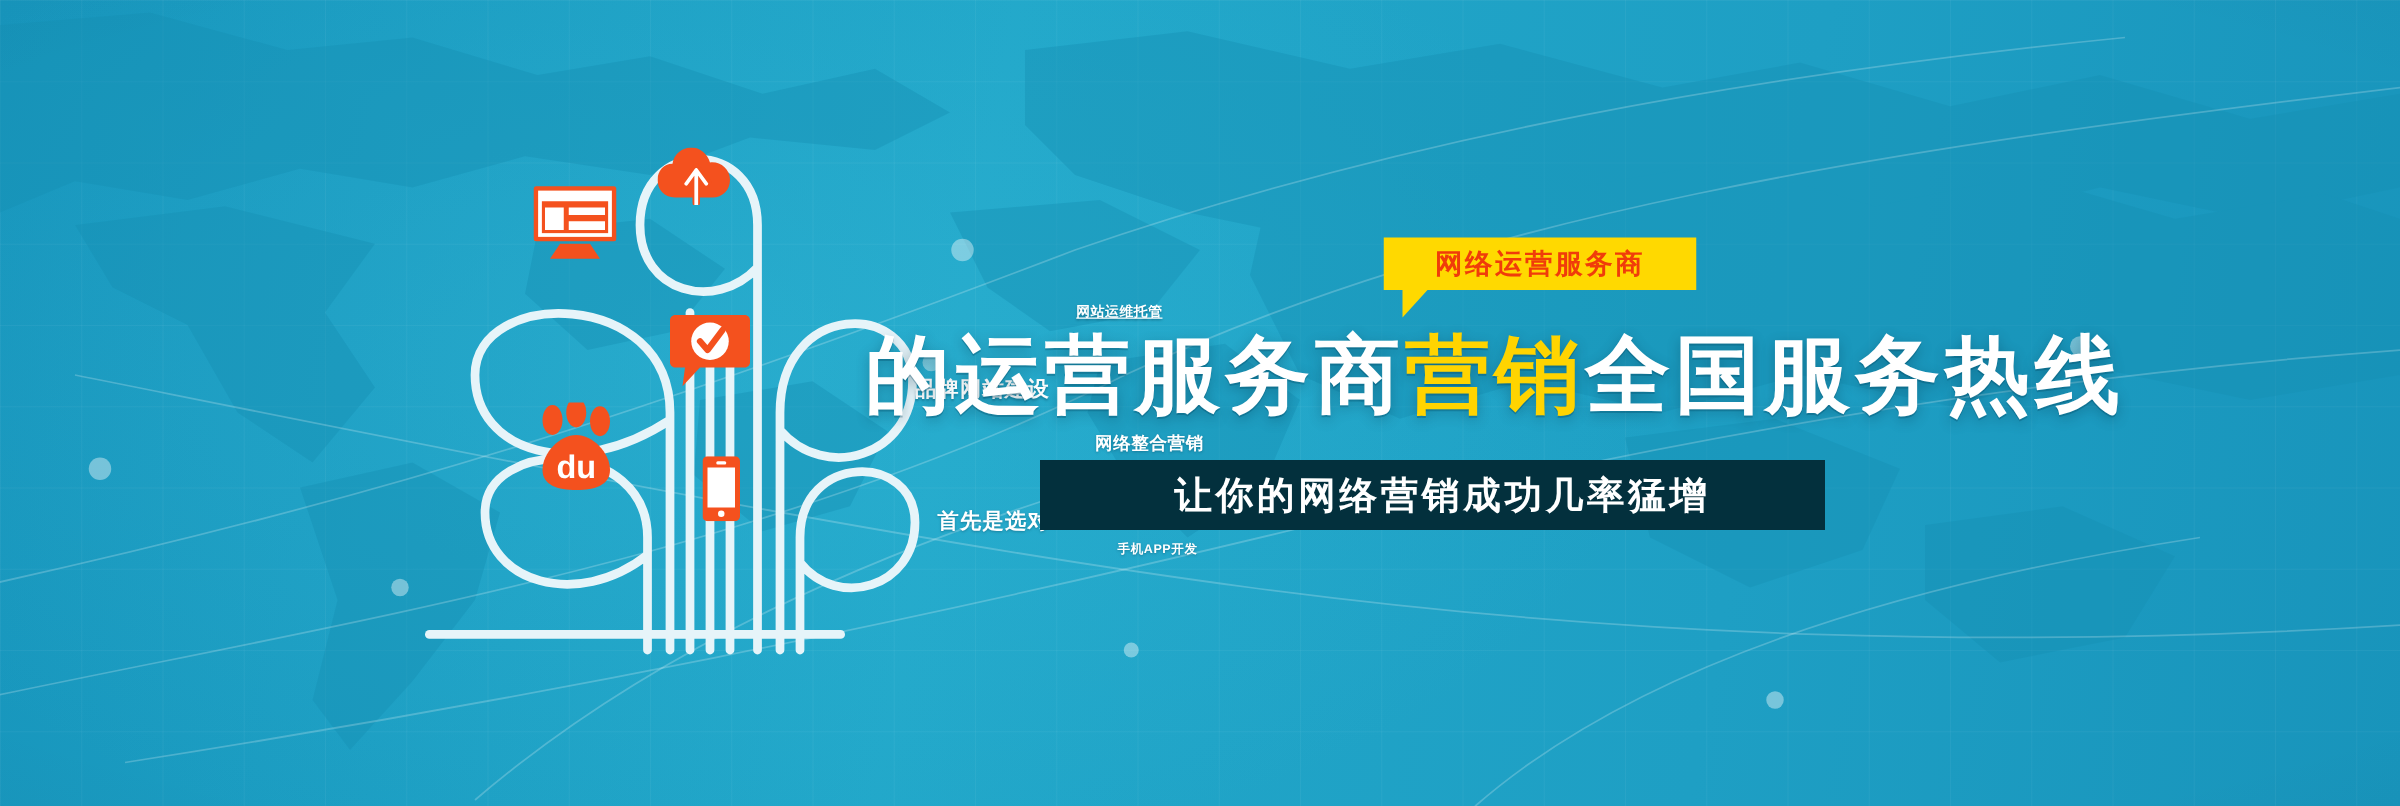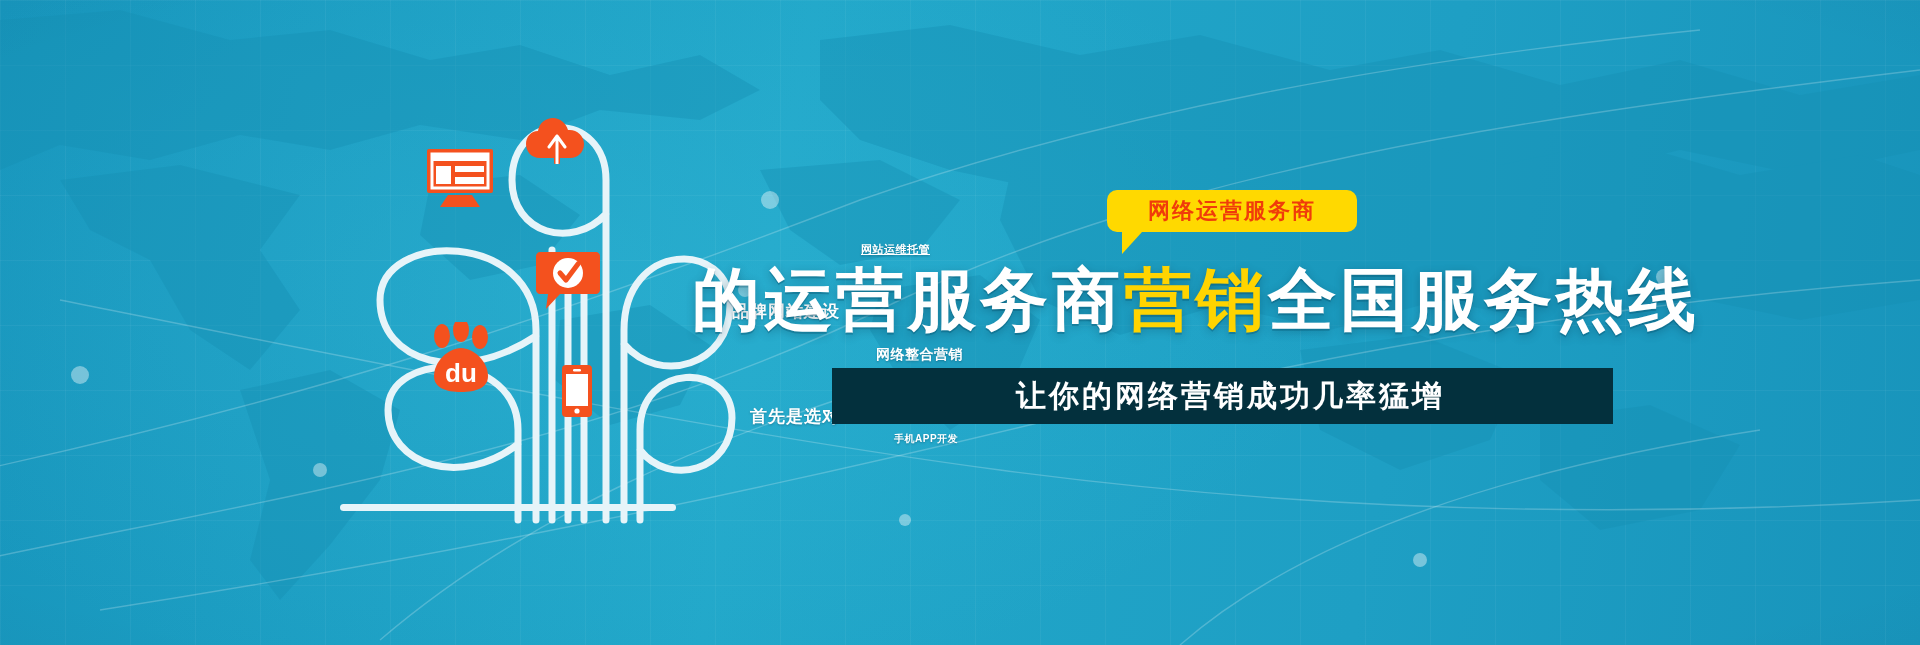--- a/index.html
+++ b/index.html
@@ -52,21 +52,21 @@
   .lbl-baidu   { left:410px; top:305px; font-size:17px; }
   .lbl-app     { left:554px; top:332px; font-size:10px; letter-spacing:.5px; }
 
   
   .content { position:absolute; left:680px; top:0; width:1240px; height:645px; }
 
   .badge {
     position:absolute; left:427px; top:190px;
     width:250px; height:42px;
     background:#ffd900;
-    display:flex; align-items:center; justify-content:center;border-radius:10px;
+    display:flex; align-items:center; justify-content:center;
   }
   .badge-text {
     color:#f03c0a; font-size:22px; font-weight:bold; letter-spacing:2px;
   }
   .badge-tail {
     position:absolute; left:442px; top:232px;
     width:0; height:0;
     border-left:0 solid transparent;
     border-right:20px solid transparent;
     border-top:22px solid #ffd900;
@@ -80,21 +80,21 @@
     letter-spacing:4px;
     white-space:nowrap;
     text-shadow:
       0 2px 0 rgba(0,70,95,.30),
       0 3px 10px rgba(0,45,65,.30);
   }
   .headline .hl { color:#ffd400; }
 
   .subbar {
     position:absolute; left:152px; top:368px;
-    width:781px; height:56px;
+    width:628px; height:56px;
     background:#03303d;
     display:flex; align-items:center; justify-content:center;padding-left:16px;
   }
   .subbar-text {
     color:#ffffff; font-size:30px; font-weight:bold; letter-spacing:3px;
   }
 
   .hotline {
     position:absolute; left:170px; top:452px;
     font-size:28px; font-weight:bold;

